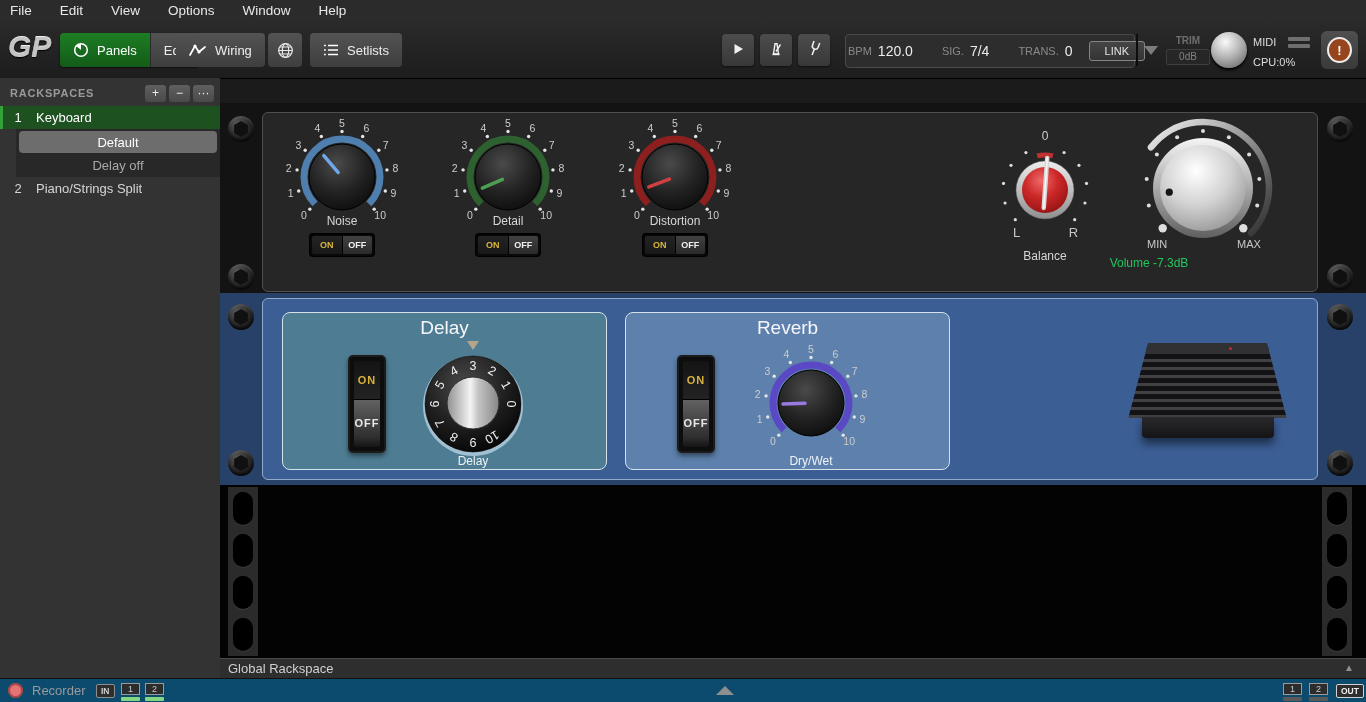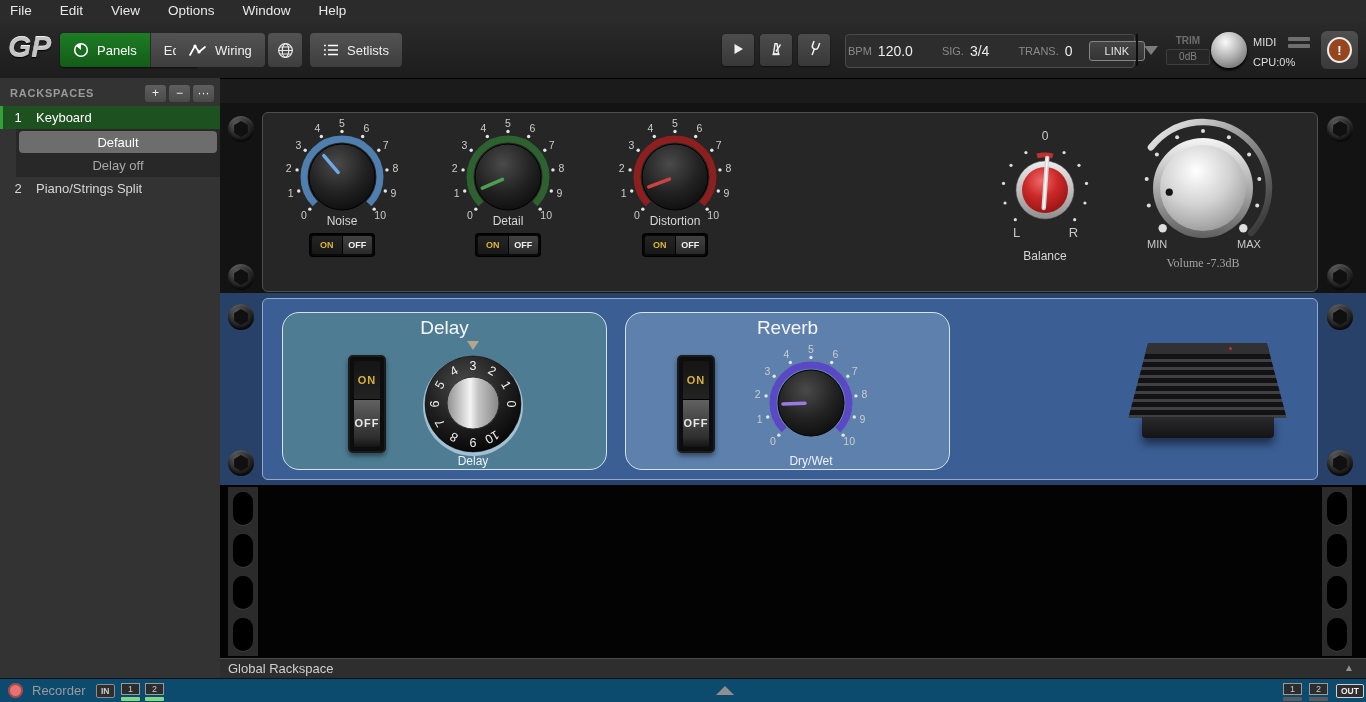--- a/index.html
+++ b/index.html
@@ -103,21 +103,21 @@
   .knob-label{position:absolute;text-align:center;font-size:12px;color:#d6d6d6;}
   .blue-label{color:#eef2f8;}
 
   .onoff{position:absolute;width:64px;height:22px;background:#0a0a0a;border-radius:3px;display:flex;padding:2px;
          box-sizing:border-box;box-shadow:0 0 0 1px #000, 0 1px 0 rgba(255,255,255,.07), inset 0 1px 2px #000;cursor:pointer;}
   .oo-on{flex:1;display:flex;align-items:center;justify-content:center;font-size:9px;font-weight:bold;color:#d9b63c;
          background:linear-gradient(180deg,#242424,#181818);border-radius:2px 0 0 2px;}
   .oo-off{flex:1;display:flex;align-items:center;justify-content:center;font-size:9px;font-weight:bold;color:#f0f0f0;
           background:linear-gradient(180deg,#414141,#2a2a2a);border-radius:0 2px 2px 0;border-left:1px solid #000;}
 
-  .fx-panel{position:absolute;top:19px;width:325px;height:158px;border:1px solid #d5e2ea;border-radius:17px;box-sizing:border-box;}
+  .fx-panel{position:absolute;top:19px;width:325px;height:158px;border:1px solid #d5e2ea;border-radius:8px;box-sizing:border-box;}
   #delay-panel{left:62px;background:#4e7d93;}
   #reverb-panel{left:405px;background:#5d80ac;}
   .fx-title{position:absolute;top:4px;left:0;width:100%;text-align:center;font-size:19px;color:#f6f6fa;}
 
   .vswitch{position:absolute;width:38px;height:98px;background:#0d0d0d;border:2px solid #1b1b1b;border-radius:5px;
            padding:4px;box-sizing:border-box;display:flex;flex-direction:column;box-shadow:0 3px 5px rgba(0,0,0,.45);cursor:pointer;}
   .sw-on{flex:0 0 44%;display:flex;align-items:center;justify-content:center;font-size:11px;font-weight:bold;
          letter-spacing:1px;color:#d7b23c;background:linear-gradient(180deg,#141414,#232323);border-radius:2px 2px 0 0;}
   .sw-off{flex:1;display:flex;align-items:center;justify-content:center;font-size:11px;font-weight:bold;letter-spacing:1px;
           color:#e8e8e8;background:linear-gradient(180deg,#616161,#2e2e2e 80%,#141414);border-top:1px solid #000;
@@ -239,21 +239,21 @@
               <path d="M7.5 9 V15.5"></path>
             </g>
           </svg>
       </span>
     </button>
 
     <div id="bpm-panel">
       <span class="tl">BPM</span>
       <span class="tv">120.0</span>
       <span class="tl">SIG.</span>
-      <span class="tv">3/4</span>
+      <span class="tv">7/4</span>
       <span class="tl">TRANS.</span>
       <span class="tv">0</span>
       <button id="link-btn">LINK</button>
     </div>
     <div id="tempo-dropdown">
       <div class="tri-down"></div>
     </div>
 
     <div id="trim-block">
       <div id="trim-label">TRIM</div>
@@ -491,21 +491,21 @@
               <stop offset="0%" stop-color="#ffffff"></stop>
               <stop offset="50%" stop-color="#d2d2d2"></stop>
               <stop offset="100%" stop-color="#909090"></stop>
             </radialGradient>
           </defs>
           <circle cx="85" cy="82" r="43" fill="url(#g8)"></circle>
           <circle cx="51.25343084419505" cy="86.14355767577501" r="3.6" fill="#161616"></circle>
           <text x="39.059611453361846" y="142.23165518635886" fill="#c8c8c8" font-size="11" text-anchor="middle" font-family="Liberation Sans, sans-serif">MIN</text>
           <text x="130.94038854663816" y="142.23165518635886" fill="#c8c8c8" font-size="11" text-anchor="middle" font-family="Liberation Sans, sans-serif">MAX</text>
         </svg></div>
-    <div class="knob-label" style="left:898px;top:153px;width:170px;color:#a3a3a3;font-family:Liberation Serif, serif;">Volume -7.3dB</div>
+    <div class="knob-label" style="left:844px;top:153px;width:170px;color:#22c55e;">Volume -7.3dB</div>
   </div>
 
   <div id="row2">
     <div id="panel2-face"></div>
     <div class="screw" style="left:8px;top:11px;"></div>
     <div class="screw" style="left:8px;top:157px;"></div>
     <div class="screw" style="left:1107px;top:11px;"></div>
     <div class="screw" style="left:1107px;top:157px;"></div>
 
     <div class="fx-panel" id="delay-panel">

